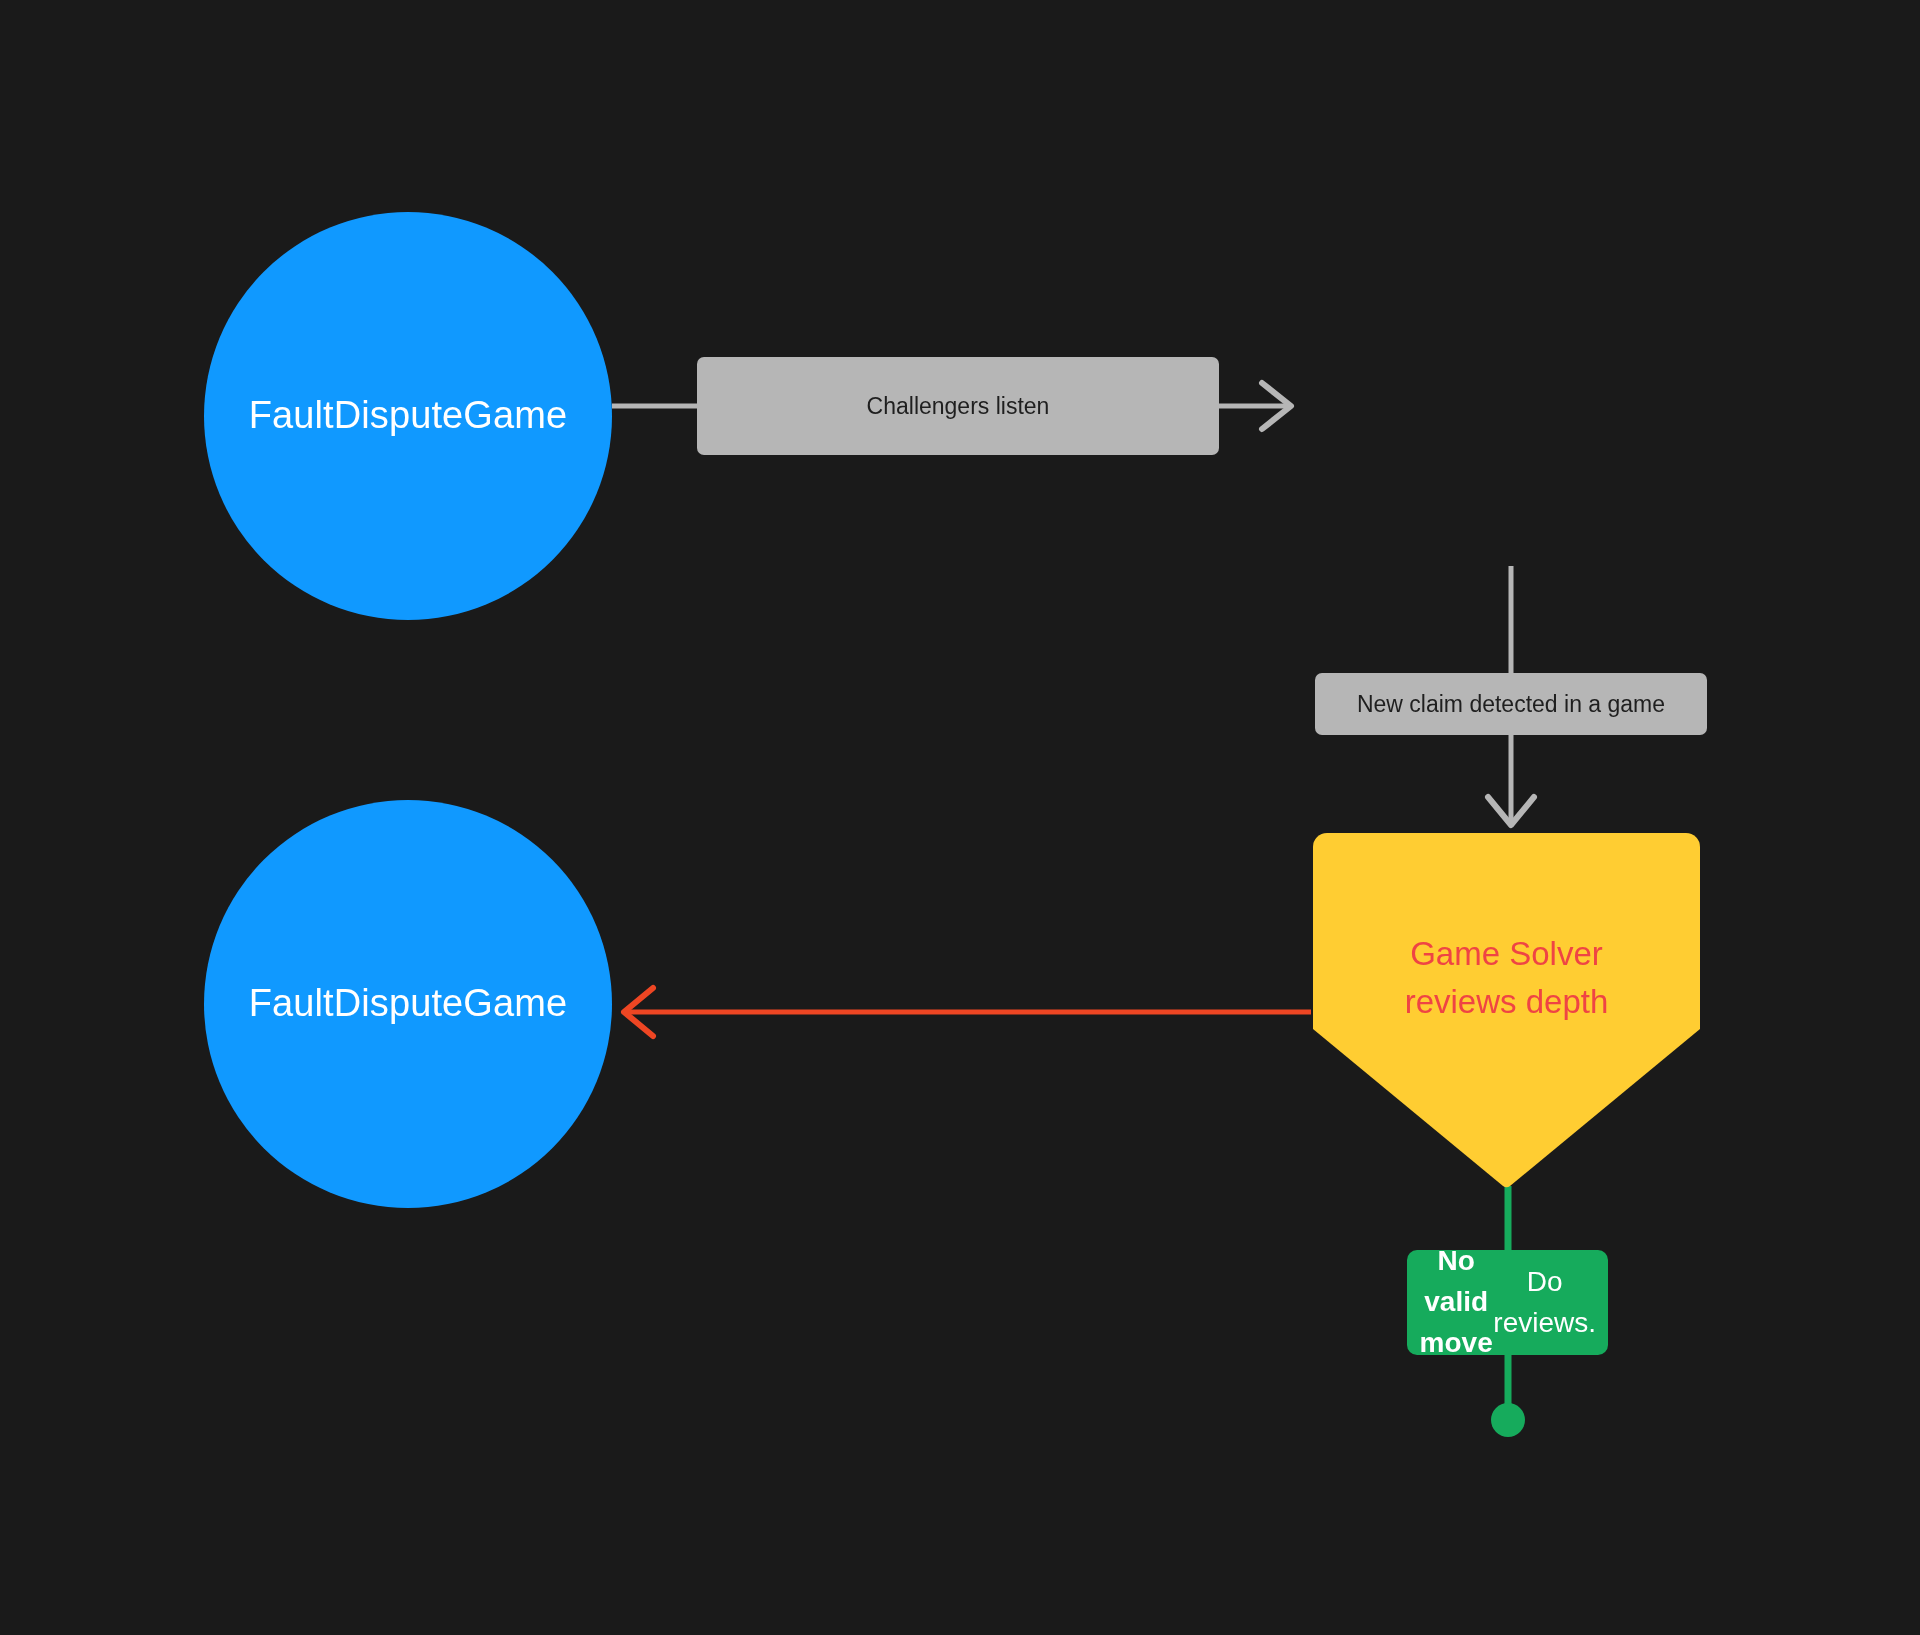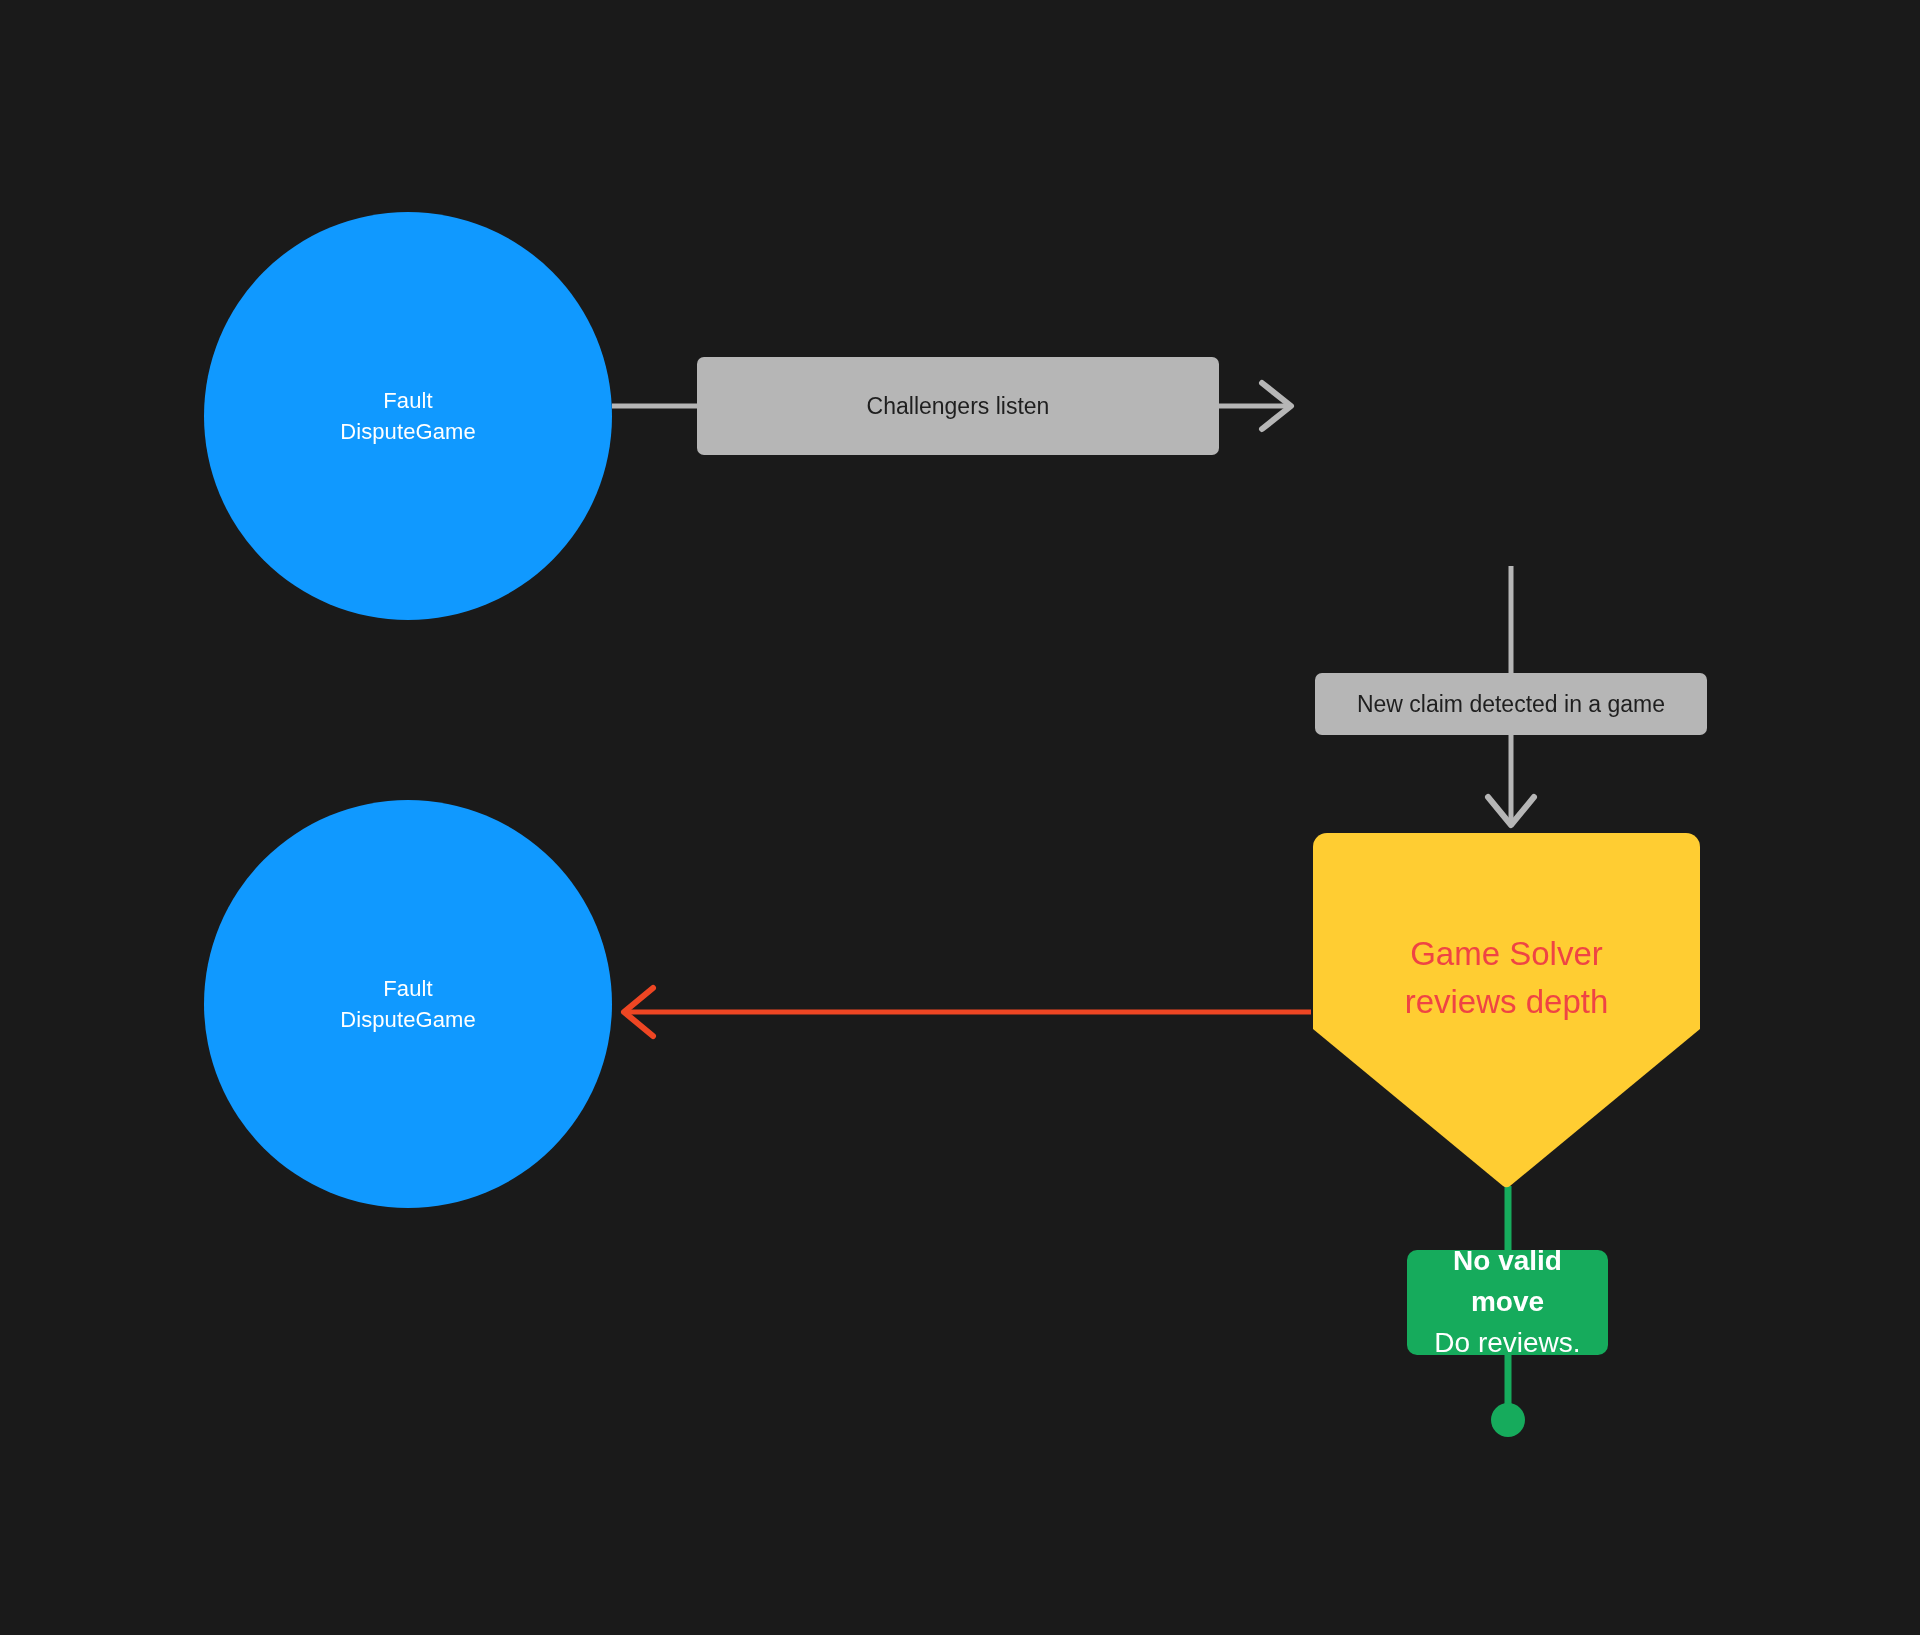--- a/index.html
+++ b/index.html
@@ -31,25 +31,25 @@
     height: 1635px;
   }
   svg.layer { pointer-events: none; }
 
   
   .node-circle {
     position: absolute;
     border-radius: 50%;
     background: #1099ff;
     display: flex;
-    flex-direction: column;
-    align-items: center;
-    justify-content: center;
-    color: #ffffff;
-    font-size: 22px;
+    flex-direction: row;
+    align-items: center;
+    justify-content: center;
+    color: #ffffff;
+    font-size: 38px;
     line-height: 1.42;
     text-align: center;
     letter-spacing: 0.1px;
   }
   #node-fault-dispute-game-1 {
     left: 204px; top: 212px; width: 408px; height: 408px;
   }
   #node-fault-dispute-game-2 {
     left: 204px; top: 800px; width: 408px; height: 408px;
   }
@@ -102,21 +102,20 @@
     font-size: 33px;
     line-height: 1.45;
     text-align: center;
   }
 
   
   .edge-label {
     position: absolute;
     box-sizing: border-box;
     display: flex;
-    flex-direction: column;
     align-items: center;
     justify-content: center;
     text-align: center;
   }
   .edge-label.gray {
     background: #b6b6b6;
     color: #1f1f1f;
     border-radius: 7px;
     font-size: 23px;
     line-height: 1.43;

